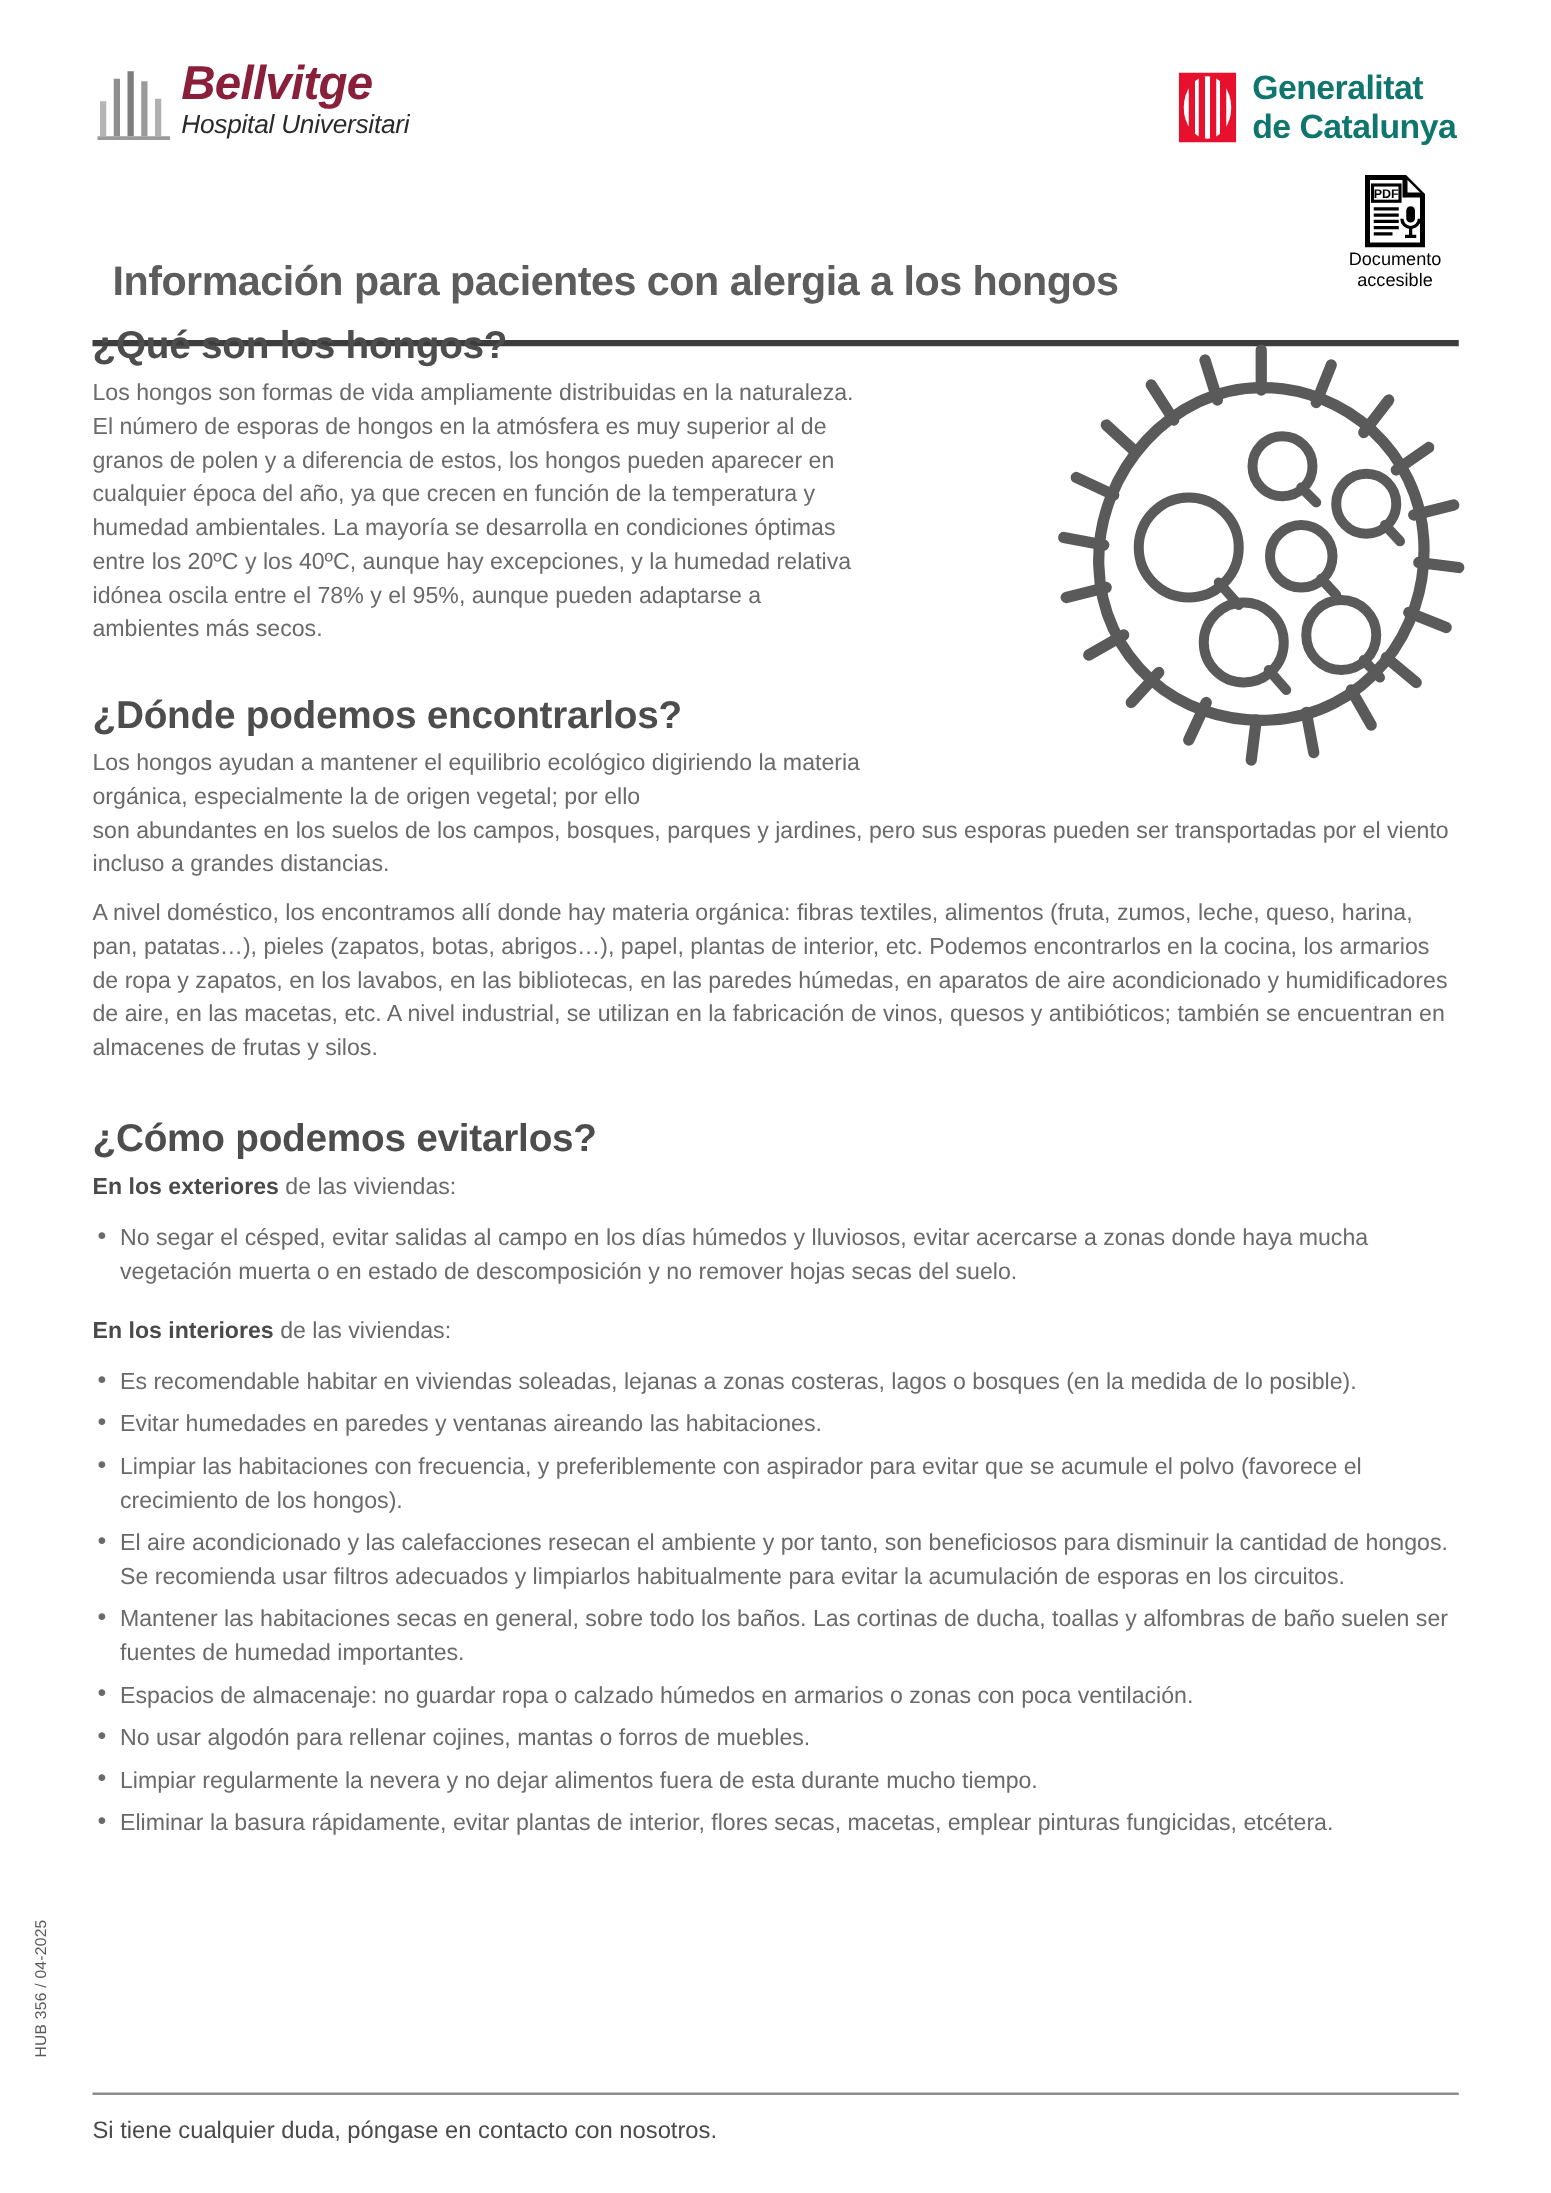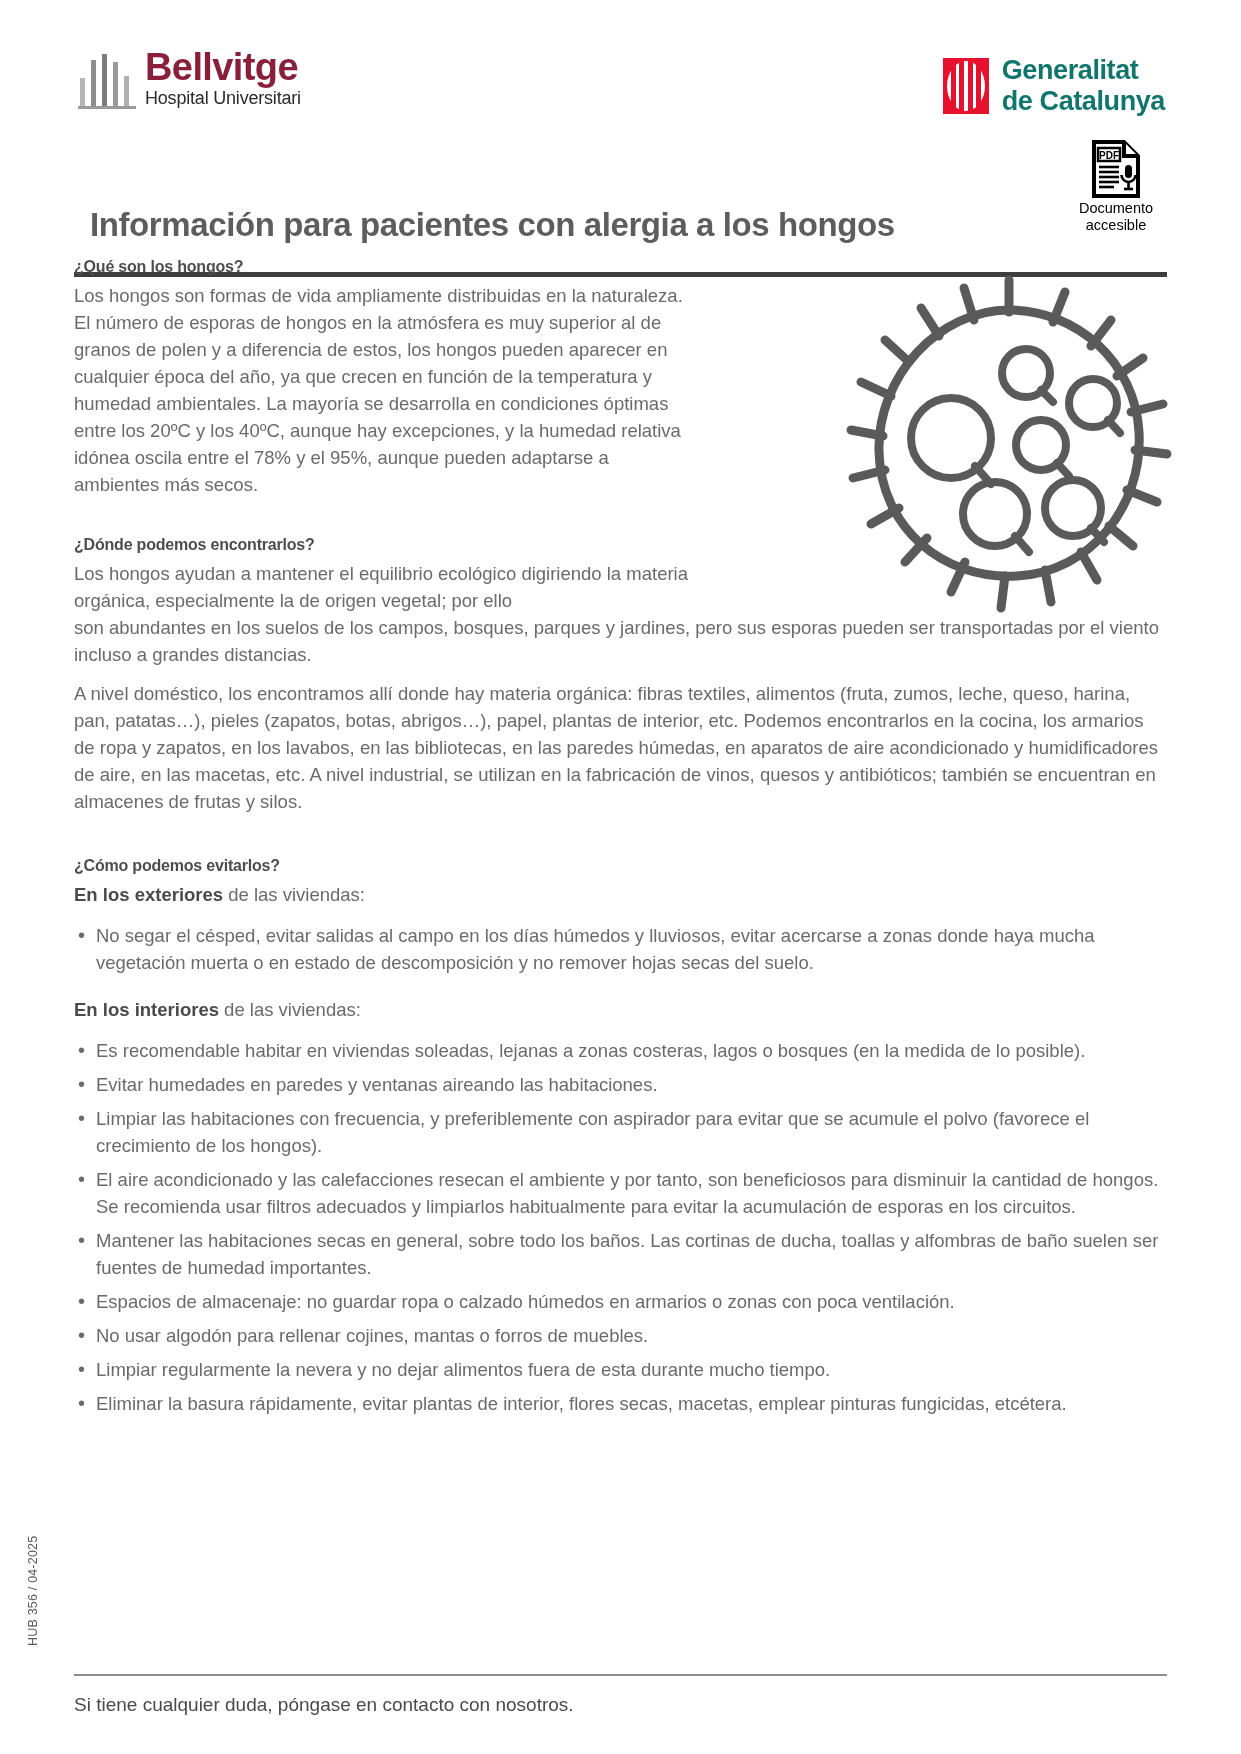--- a/index.html
+++ b/index.html
@@ -43,30 +43,30 @@
   .logo-bars .b2 { left: 13px; height: 46px; background:#8e8e8e; }
   .logo-bars .b3 { left: 24px; height: 52px; background:#7d7d7d; }
   .logo-bars .b4 { left: 35px; height: 44px; background:#9a9a9a; }
   .logo-bars .b5 { left: 46px; height: 30px; background:#b0b0b0; }
   .logo-bars .base {
     position: absolute;
     bottom: 0; left: 0;
     width: 58px; height: 3px;
     background: #9a9a9a;
   }
-  .logo-text-block { line-height: 1; padding-bottom: 2px; }
+  .logo-text-block { line-height: 1; padding-bottom: 2px; font-style: italic; }
   .logo-name {
     font-size: 38px;
     font-weight: bold;
     color: #8a1f3c;
     letter-spacing: -0.6px;
     line-height: 1.0;
   }
   .logo-sub {
-    font-size: 18px;
+    font-size: 21px;
     color: #2a2a2a;
     letter-spacing: -0.2px;
     margin-top: 3px;
     line-height: 1.0;
   }
 
   .logo-gencat {
     position: absolute;
     right: 76px;
     top: 55px;
@@ -125,21 +125,21 @@
   }
 
   
   .content {
     position: absolute;
     left: 74px;
     top: 258px;
     width: 1093px;
   }
   h2.sec {
-    font-size: 16px;
+    font-size: 31px;
     font-weight: bold;
     color: #4d4d4d;
     margin: 0 0 6px 0;
     letter-spacing: -0.2px;
   }
   .sec-gap { margin-top: 38px; }
   .sec-gap2 { margin-top: 42px; }
 
   p.body {
     font-size: 18.5px;

